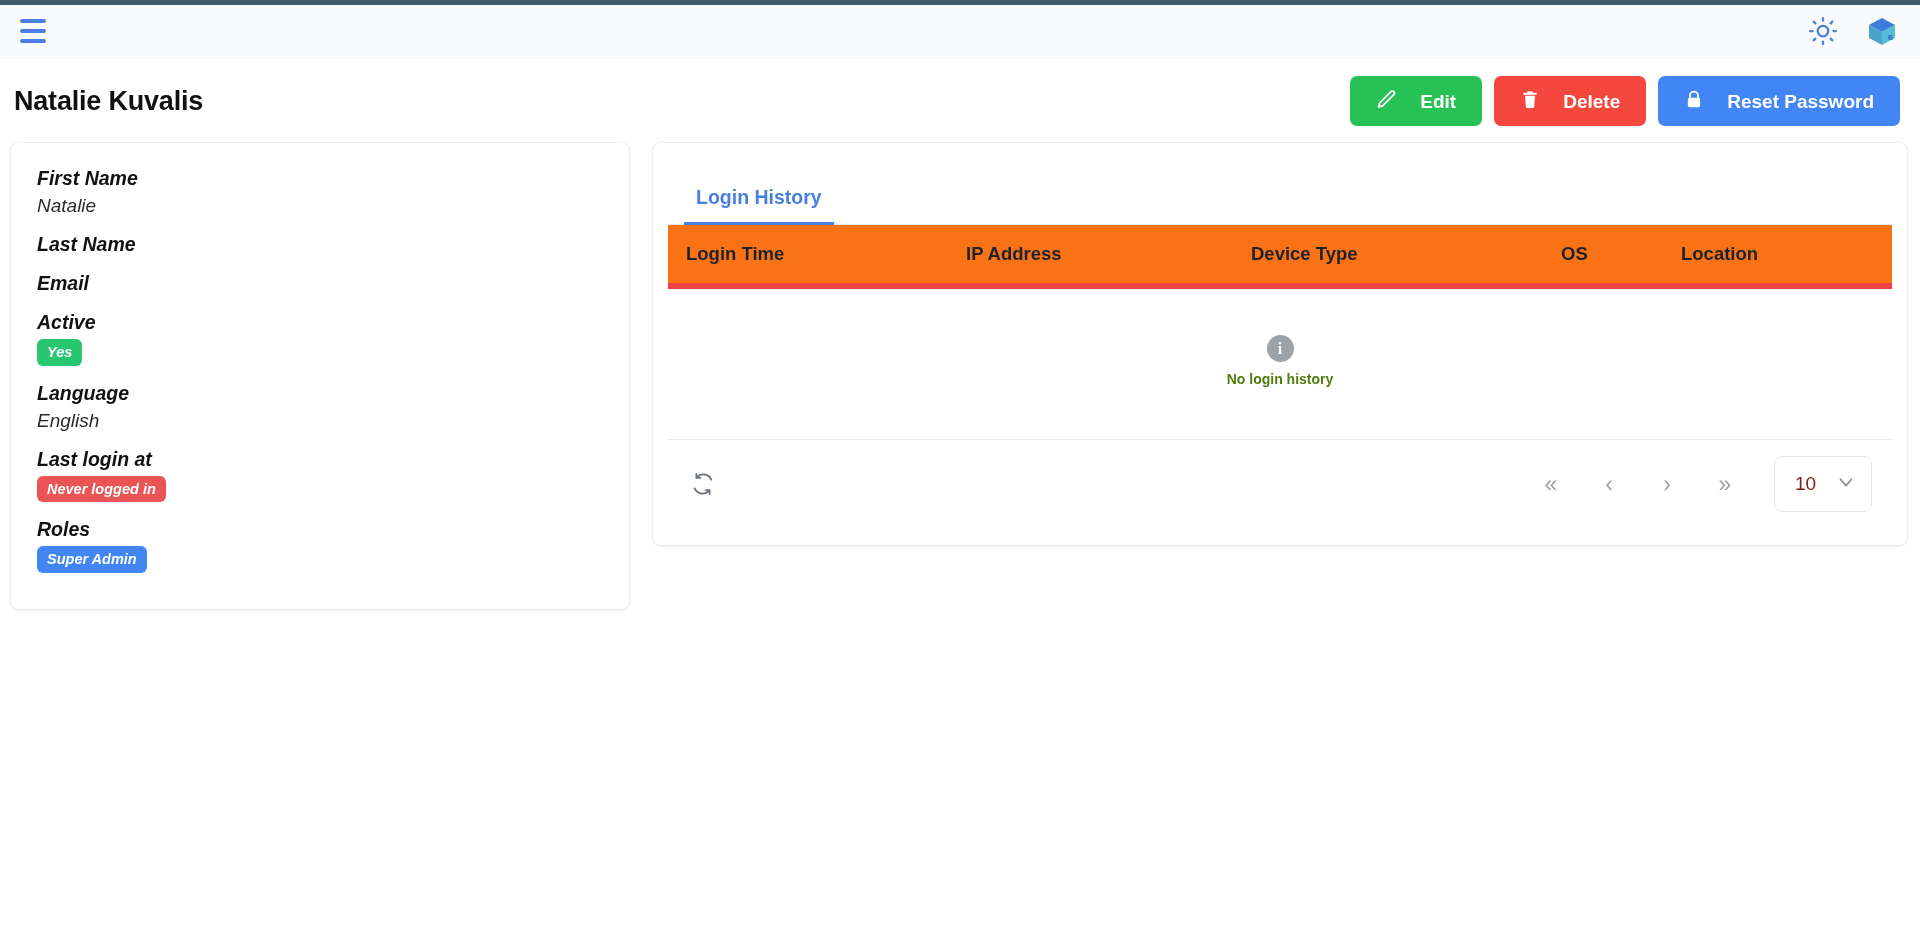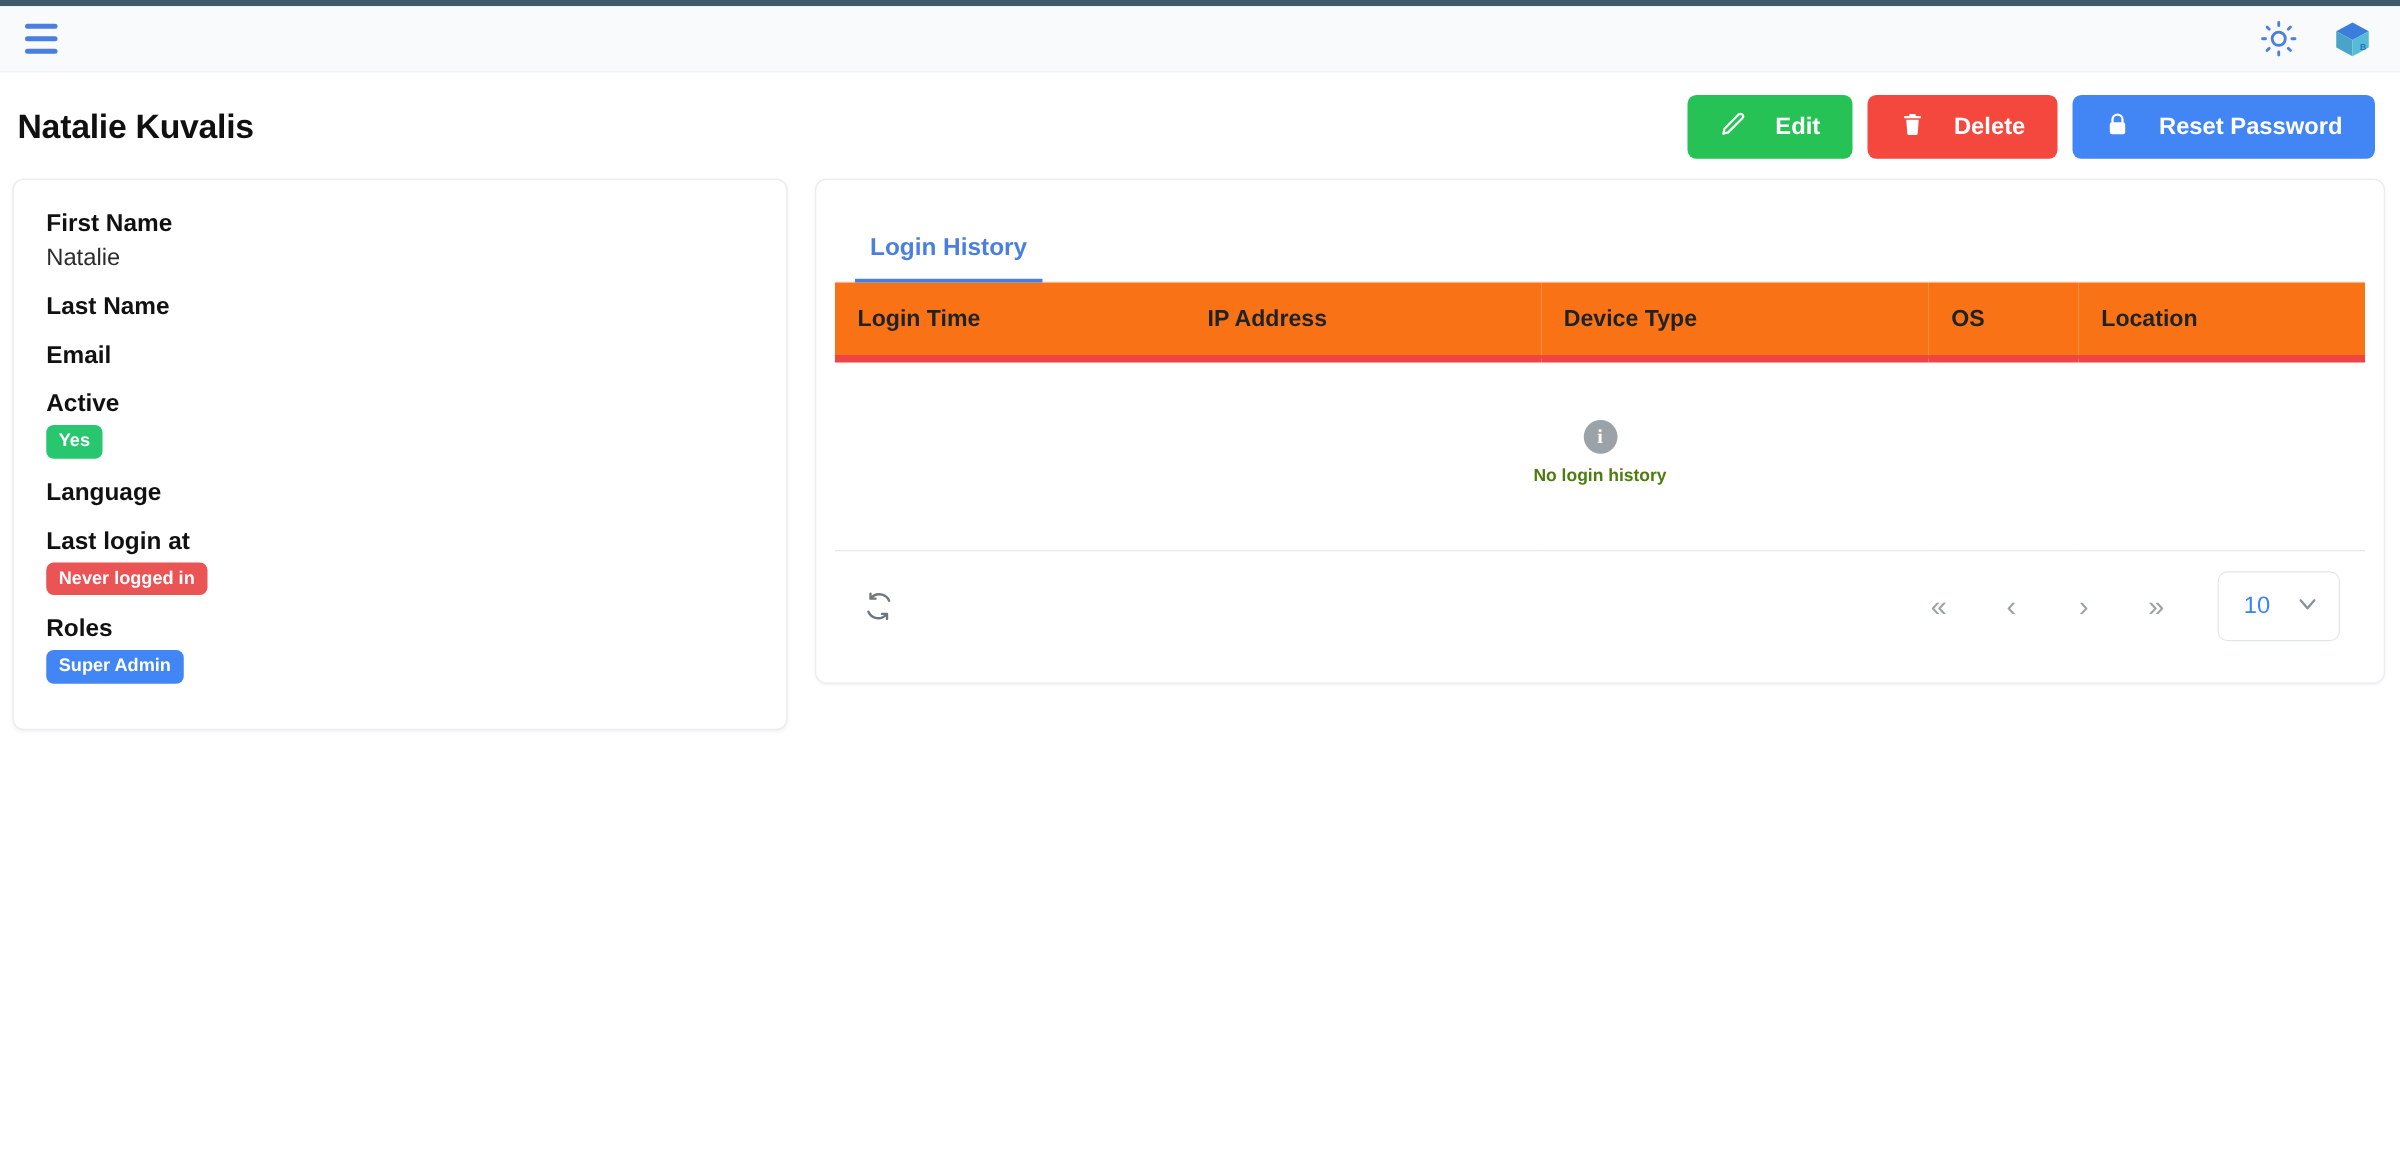--- a/index.html
+++ b/index.html
@@ -105,20 +105,21 @@
     border: 1px solid #eaecef;
     border-radius: 9px;
     box-shadow: 0 1px 3px rgba(16,24,40,0.06);
   }
 
   
   .detail-card {
     width: 620px;
     flex: 0 0 620px;
     padding: 24px 26px 36px 26px;
+    font-style: italic;
   }
 
   .field { margin-bottom: 0; }
   .field + .field { margin-top: 16px; }
 
   .field-label {
     font-size: 19.5px;
     font-weight: bold;
     color: #111111;
     margin-bottom: 5px;
@@ -260,21 +261,21 @@
     border-radius: 8px;
     display: flex;
     align-items: center;
     justify-content: space-between;
     padding: 0 14px 0 20px;
     cursor: pointer;
     background: #ffffff;
   }
   .per-page-value {
     font-size: 19px;
-    color: #3b82f6;
+    color: #7f1d1d;
   }
 </style>
 </head>
 <body>
 
 <div class="top-strip"></div>
 
 <div class="navbar">
 
   <div class="hamburger">
@@ -365,20 +366,21 @@
       <div class="field-label">Email</div>
     </div>
 
     <div class="field">
       <div class="field-label">Active</div>
       <span class="badge badge-green">Yes</span>
     </div>
 
     <div class="field">
       <div class="field-label">Language</div>
+      <div class="field-value">English</div>
     </div>
 
     <div class="field">
       <div class="field-label">Last login at</div>
       <span class="badge badge-red">Never logged in</span>
     </div>
 
     <div class="field">
       <div class="field-label">Roles</div>
       <span class="badge badge-blue">Super Admin</span>

